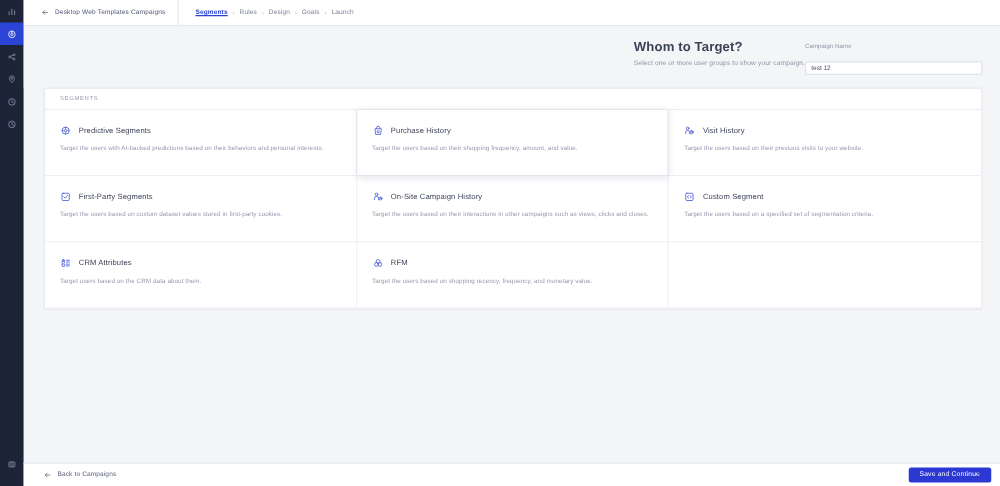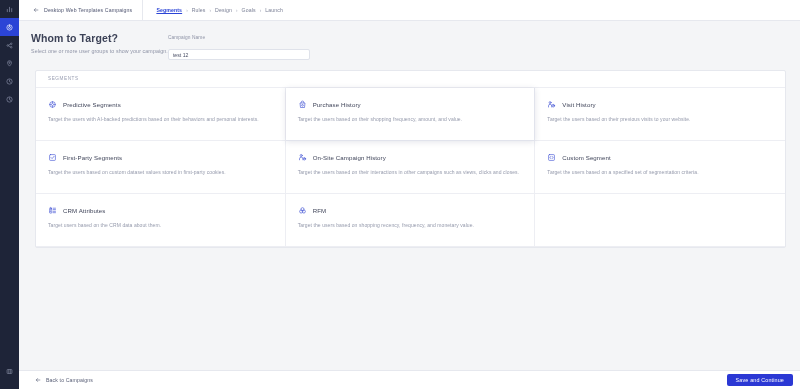--- a/index.html
+++ b/index.html
@@ -53,22 +53,22 @@
   .tb-back-label { font-size: 5.2px; color: #4f5570; letter-spacing: .15px; white-space: nowrap; }
   .tb-sep { width: 1px; height: 21px; background: #e6e8ee; }
   .crumbs { display: flex; align-items: center; gap: 4px; padding-left: 13px; }
   .crumb { font-size: 5.2px; color: #7b8096; white-space: nowrap; cursor: pointer; letter-spacing: .12px; }
   .crumb.current { color: #2b44d6; font-weight: bold; text-decoration: underline; }
   .crumb-arrow { font-size: 4.6px; color: #a9adbd; }
 
   
   .pagehead {
     background: #f4f5f7;
-    padding: 11px 14px 9px 12px;
-    display: flex; justify-content: flex-start; align-items: flex-start;
+    padding: 11px 14px 9px 30px;
+    display: flex; justify-content: flex-end; align-items: flex-start;
     flex: 0 0 auto;
   }
   .page-title { font-size: 10.5px; color: #3c4257; letter-spacing: .1px; }
   .page-sub { font-size: 5.3px; color: #8e93a6; margin-top: 4px; letter-spacing: .1px; }
   .cname-wrap { width: 142px; padding-top: 3px; }
   .cname-label { font-size: 4.8px; color: #8e93a6; margin-bottom: 2.5px; letter-spacing: .1px; }
   .cname-input {
     width: 142px; height: 11px;
     background: #ffffff; border: 1px solid #dfe2ea; border-radius: 2px;
     font-size: 5.2px; color: #4a4f66;

